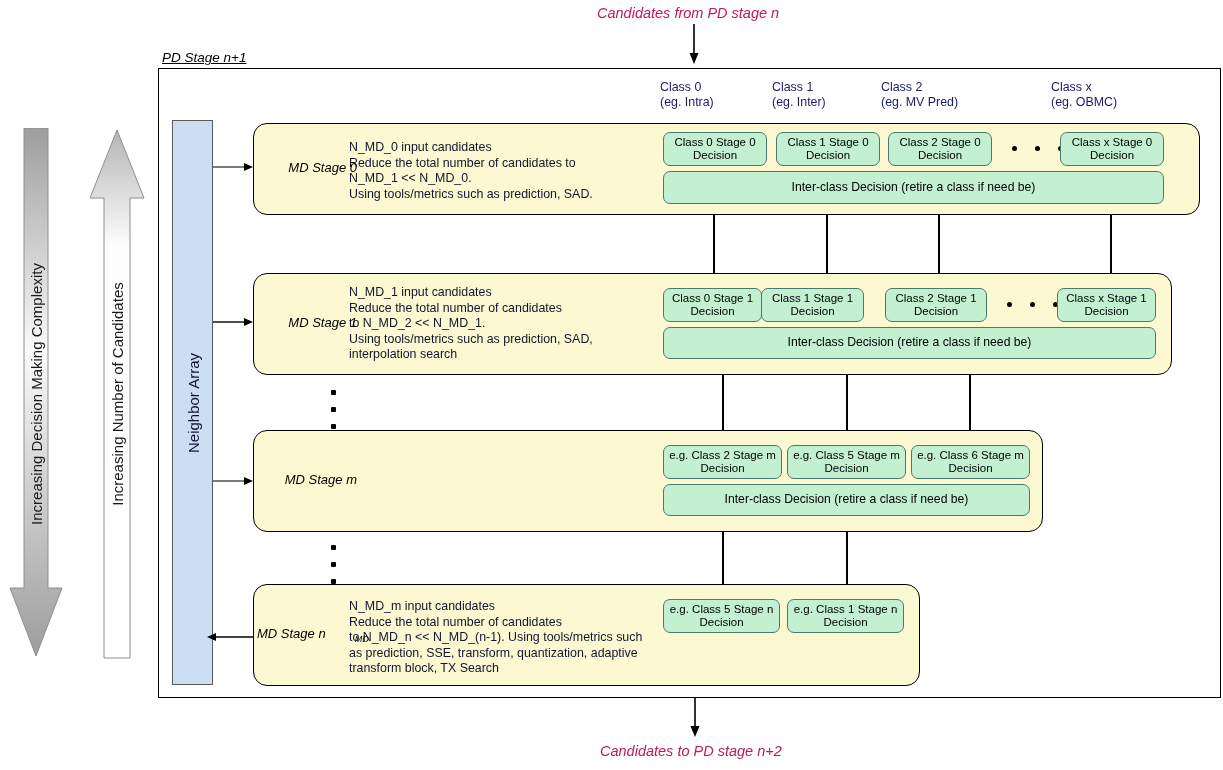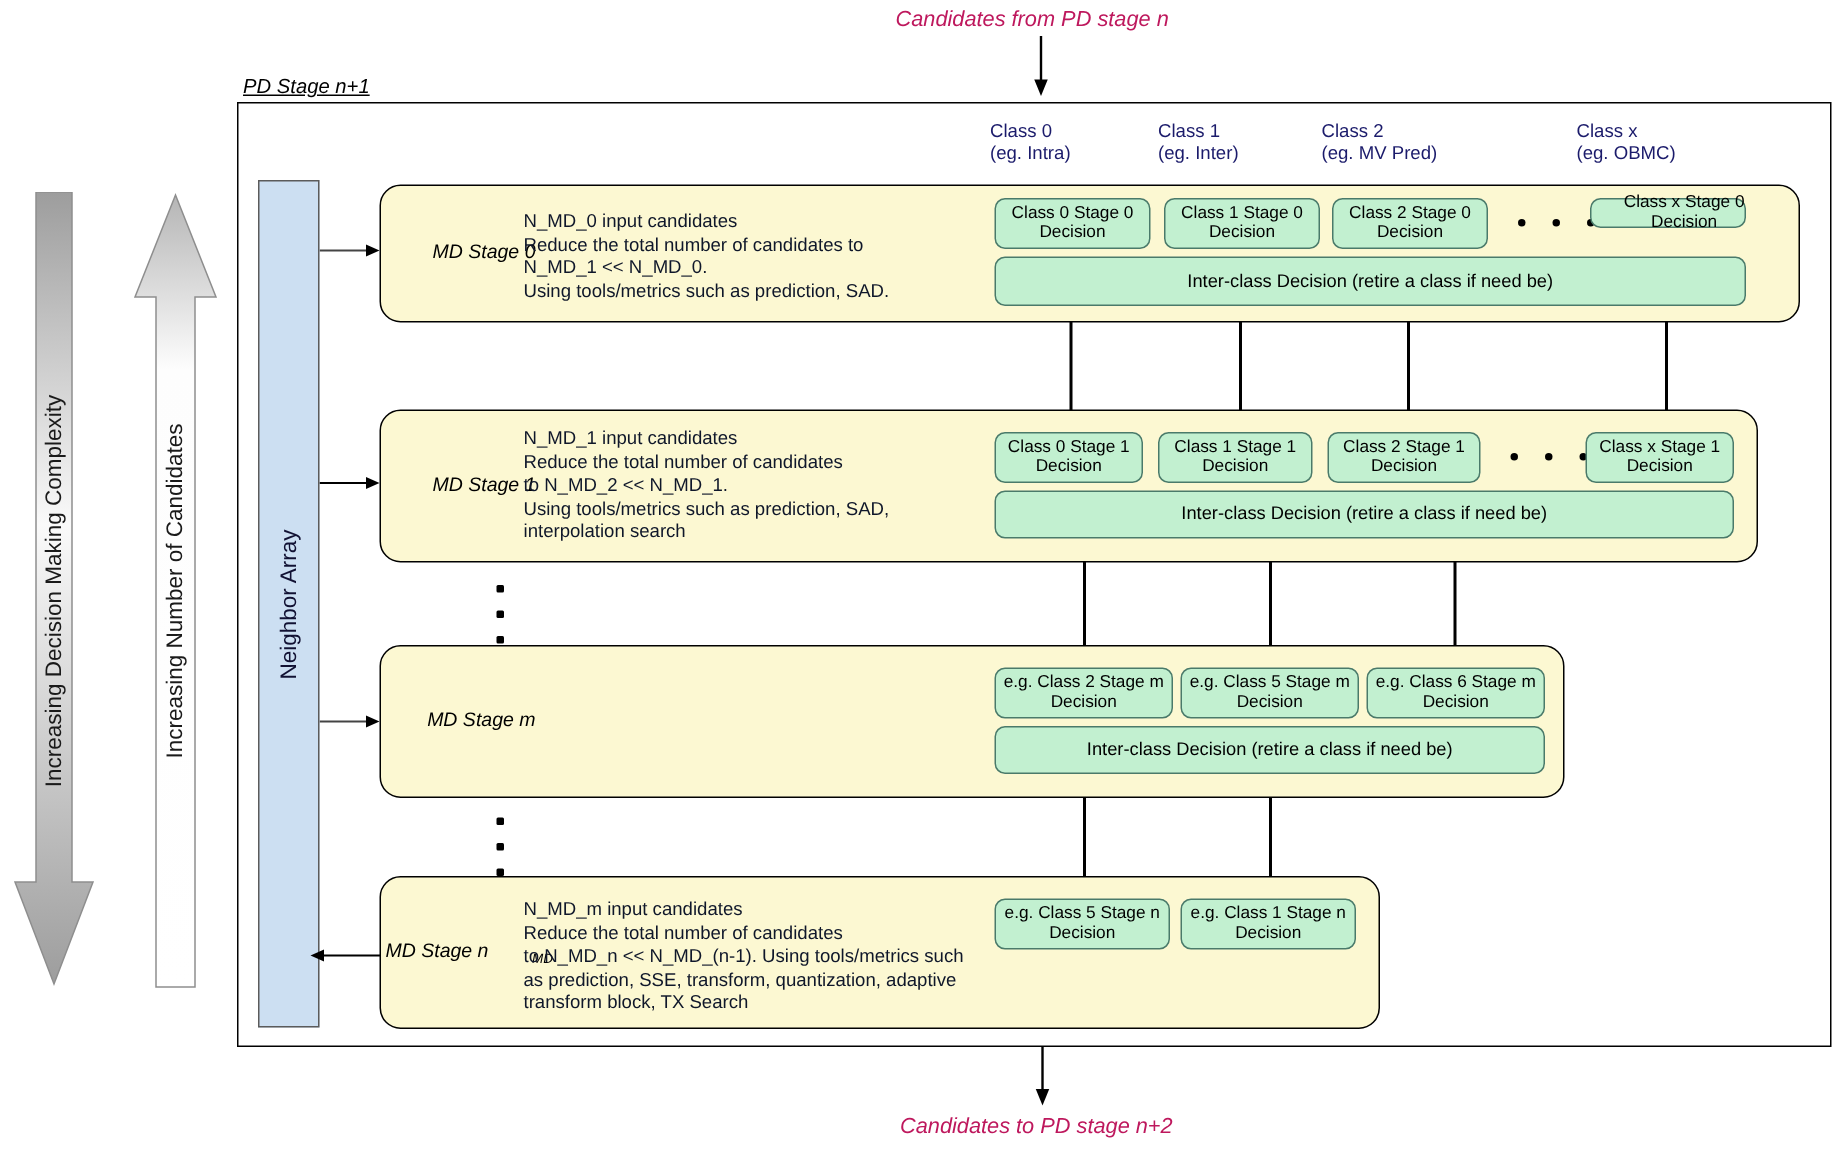--- a/index.html
+++ b/index.html
@@ -247,42 +247,42 @@
     </div>
     <div class="abs dbox" style="left:634px; top:8px; width:104px; height:34px;">
       <span style="white-space:pre-line">Class 2 Stage 0
 Decision</span>
     </div>
     <div class="abs dots-h" style="left:758px; top:22px;">
       <i></i>
         <i></i>
         <i></i>
     </div>
-    <div class="abs dbox" style="left:806px; top:8px; width:104px; height:20px;justify-content:flex-end;">
+    <div class="abs dbox" style="left:806px; top:8px; width:104px; height:34px;">
       <span style="white-space:pre-line">Class x Stage 0
 Decision</span>
     </div>
     <div class="abs dbox wide" style="left:409px; top:47px; width:501px; height:33px;">
       <span>Inter-class Decision (retire a class if need be)</span>
     </div>
   </div>
 
   <div class="abs stage-row" style="left:253px; top:273px; width:919px; height:102px;">
     <div class="abs stage-name" style="left:8px; top:41px; width:95px;">MD Stage 1</div>
     <div class="abs stage-desc" style="left:95px; top:11px; width:330px;">N_MD_1 input candidates
 Reduce the total number of candidates
 to N_MD_2 &lt;&lt; N_MD_1.
 Using tools/metrics such as prediction, SAD,
 interpolation search</div>
 
     <div class="abs dbox" style="left:409px; top:14px; width:99px; height:34px;">
       <span style="white-space:pre-line">Class 0 Stage 1
 Decision</span>
     </div>
-    <div class="abs dbox" style="left:518px; top:14px; width:103px; height:34px;">
+    <div class="abs dbox" style="left:507px; top:14px; width:103px; height:34px;">
       <span style="white-space:pre-line">Class 1 Stage 1
 Decision</span>
     </div>
     <div class="abs dbox" style="left:631px; top:14px; width:102px; height:34px;">
       <span style="white-space:pre-line">Class 2 Stage 1
 Decision</span>
     </div>
     <div class="abs dots-h" style="left:753px; top:28px;">
       <i></i>
         <i></i>

